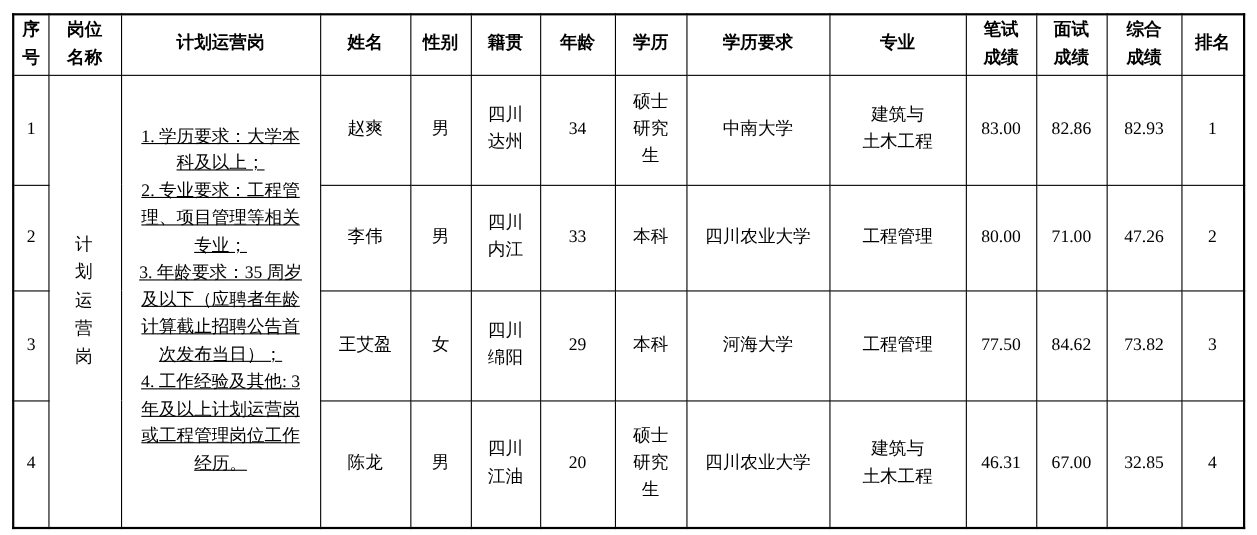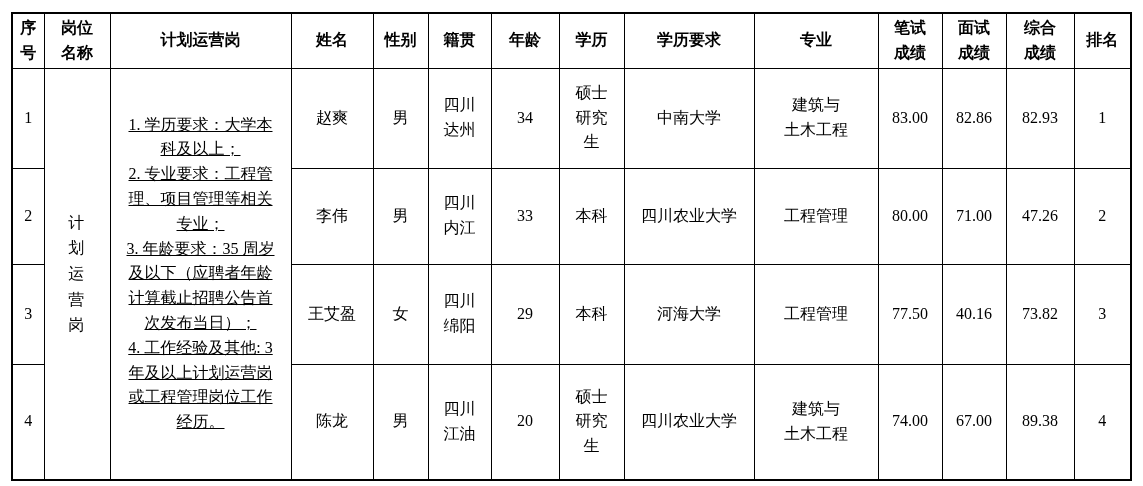--- a/index.html
+++ b/index.html
@@ -172,38 +172,38 @@
       <td>3</td>
       <td>王艾盈</td>
       <td>女</td>
       <td class="multiline">四川
 绵阳</td>
       <td>29</td>
       <td>本科</td>
       <td>河海大学</td>
       <td>工程管理</td>
       <td>77.50</td>
-      <td>40.16</td>
+      <td>84.62</td>
       <td>73.82</td>
       <td>3</td>
     </tr>
 
     <tr class="row-4">
       <td>4</td>
       <td>陈龙</td>
       <td>男</td>
       <td class="multiline">四川
 江油</td>
       <td>20</td>
       <td class="multiline">硕士
 研究
 生</td>
       <td>四川农业大学</td>
       <td class="multiline">建筑与
 土木工程</td>
-      <td>74.00</td>
+      <td>46.31</td>
       <td>67.00</td>
-      <td>89.38</td>
+      <td>32.85</td>
       <td>4</td>
     </tr>
   </tbody>
     </table>
 </div>
 
 </body></html>

